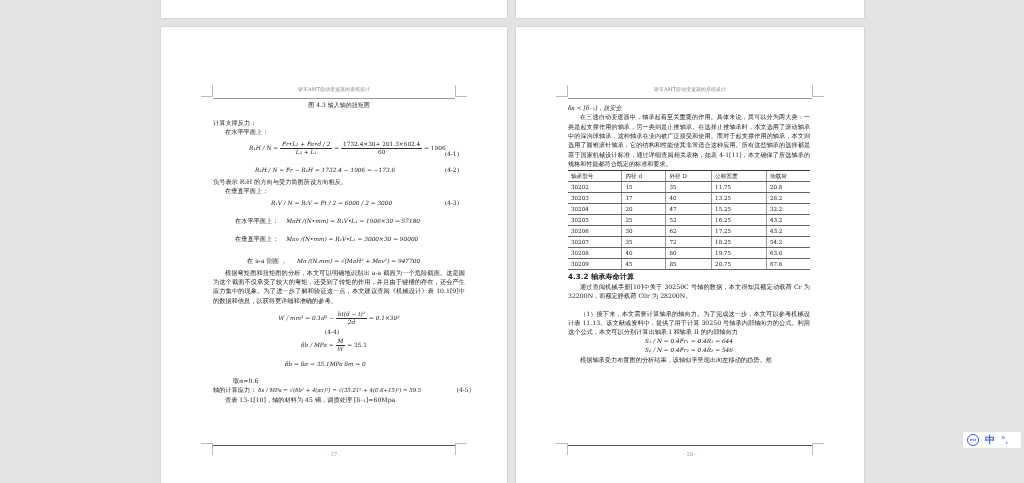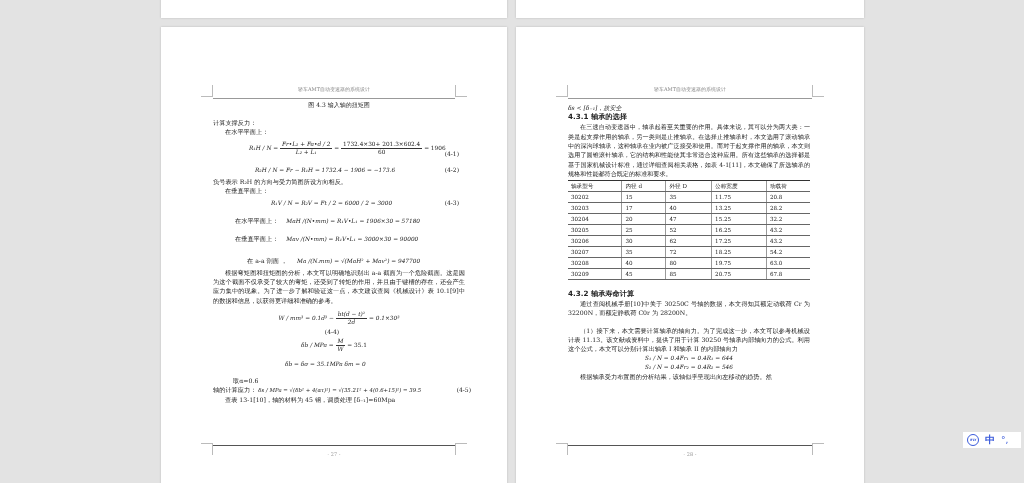--- a/index.html
+++ b/index.html
@@ -114,21 +114,20 @@
   <div class="ftr-num">- 27 -</div>
 </div>
 
 <div class="page main right">
   <div class="corner" style="left:40px;top:58px;border-right-width:1px;border-bottom-width:1px;"></div>
   <div class="corner" style="right:40px;top:58px;border-left-width:1px;border-bottom-width:1px;"></div>
   <div class="hdr">轿车AMT自动变速器的系统设计</div>
 
   <div class="content" style="top:76px; right:54px;">
     <div class="eq" style="font-size:6px;">δs &lt; [δ₋₁]，故安全</div>
-    <h4>4.3.1 轴承的选择</h4>
     <div class="ind" style="text-align:justify; font-size:6.1px; line-height:9.4px;">在三速自动变速器中，轴承起着至关重要的作用。具体来说，其可以分为两大类：一类是起支撑作用的轴承，另一类则是止推轴承。在选择止推轴承时，本文选用了滚动轴承中的深沟球轴承，这种轴承在业内被广泛接受和使用。而对于起支撑作用的轴承，本文则选用了圆锥滚针轴承，它的结构和性能使其非常适合这种应用。所有这些轴承的选择都是基于国家机械设计标准，通过详细查阅相关表格，如表 4-1[11]，本文确保了所选轴承的规格和性能都符合既定的标准和要求。</div>
 
     <table class="bear">
       <tbody>
         <tr>
           <td>轴承型号</td>
           <td>内径 d</td>
           <td>外径 D</td>
           <td>公称宽度</td>
           <td>动载荷</td>
@@ -185,21 +184,21 @@
         <tr>
             <td>30209</td>
             <td>45</td>
             <td>85</td>
             <td>20.75</td>
             <td>67.8</td>
           </tr>
       </tbody>
     </table>
 
-    <h4 style="margin-top:9px;">4.3.2 轴承寿命计算</h4>
+    <h4 style="margin-top:2px;">4.3.2 轴承寿命计算</h4>
     <div class="ind" style="text-align:justify;">通过查阅机械手册[10]中关于 30250C 号轴的数据，本文得知其额定动载荷 Cr 为 32200N，而额定静载荷 C0r 为 28200N。</div>
     <div class="ind" style="text-align:justify; margin-top:9px;">（1）接下来，本文需要计算轴承的轴向力。为了完成这一步，本文可以参考机械设计表 11.13。该文献或资料中，提供了用于计算 30250 号轴承内部轴向力的公式。利用这个公式，本文可以分别计算出轴承 I 和轴承 II 的内部轴向力</div>
     <div class="eq c" style="line-height:9px;">S₁ / N = 0.4Fr₁ = 0.4R₁ = 644</div>
     <div class="eq c" style="line-height:9px;">S₂ / N = 0.4Fr₂ = 0.4R₂ = 546</div>
     <div class="ind">根据轴承受力布置图的分析结果，该轴似乎呈现出向左移动的趋势。然</div>
   </div>
 
   <div class="ftr-line"></div>
   <div class="corner" style="left:40px;top:416px;border-right-width:1px;border-top-width:1px;"></div>
   <div class="corner" style="right:40px;top:416px;border-left-width:1px;border-top-width:1px;"></div>

